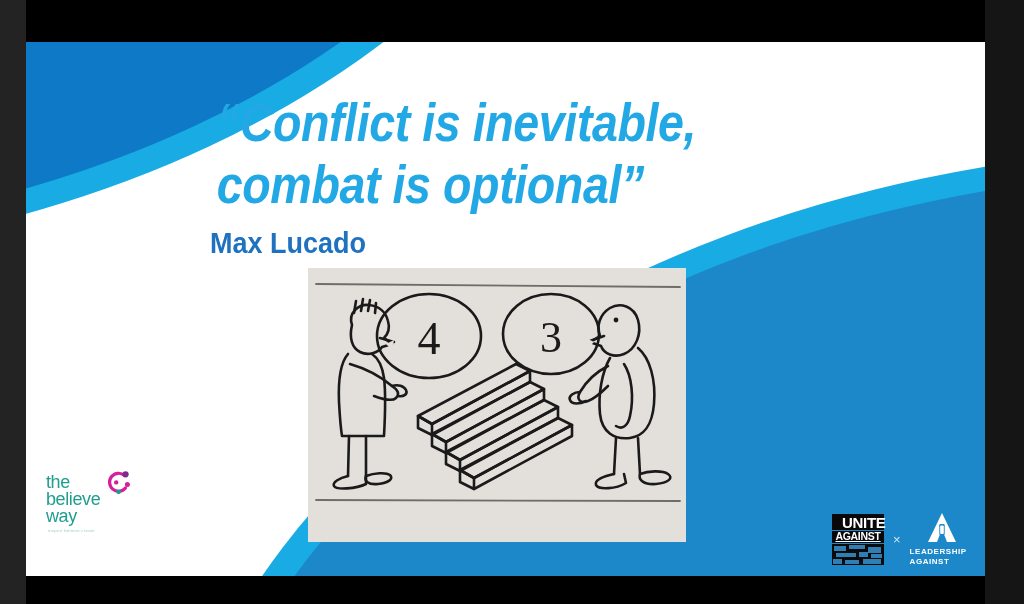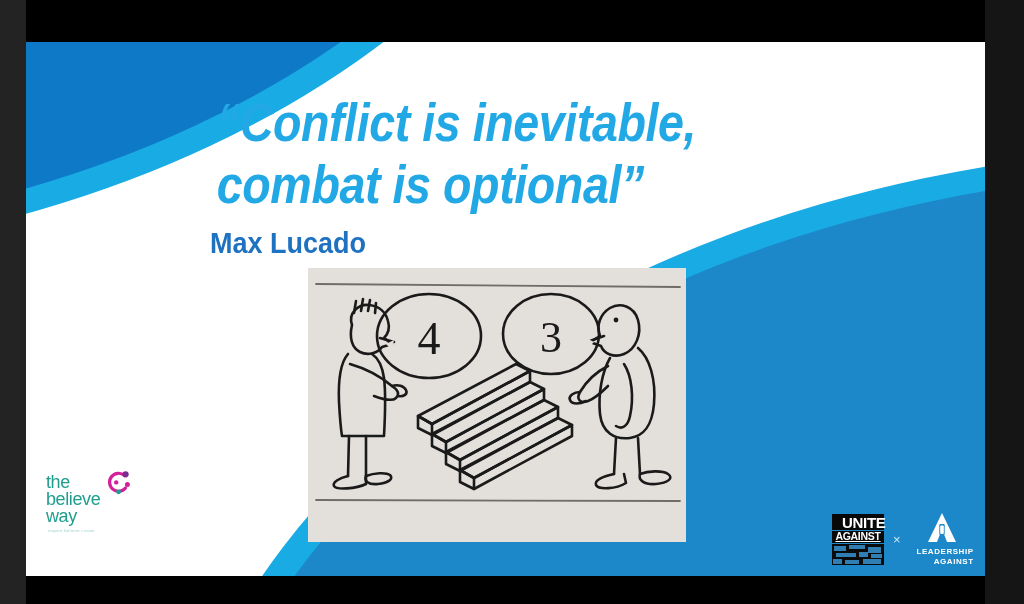--- a/index.html
+++ b/index.html
@@ -59,21 +59,21 @@
   #logo-partners{position:absolute;left:806px;top:466px;width:150px;height:62px;
                  display:flex;align-items:center;gap:9px;}
   #logo-unite{position:relative;width:52px;height:50px;}
   .ua-row{background:#080808;color:#fff;font-weight:800;display:block;
           text-align:center;letter-spacing:-0.3px;}
   #ua-unite  {font-size:15px;line-height:15px;padding:1px 10px 0;}
   #ua-against{font-size:10.5px;line-height:11px;padding:0 2px 1px;margin-top:1px;text-decoration:underline;}
   #ua-hate{position:relative;height:21px;margin-top:1px;background:#0b0b0b;overflow:hidden;}
   #ua-hate .glitch{position:absolute;background:#2f7fb5;}
   #logo-x{color:#cfe8f7;font-size:13px;font-weight:400;}
-  #logo-academy{width:64px;text-align:right;}
+  #logo-academy{width:64px;text-align:left;}
   #la-mark{width:100%;height:31px;}
   .la-word{color:#fff;font-weight:800;font-size:8px;line-height:9.5px;letter-spacing:.55px;}
 </style>
 </head>
 <body>
 
 <div id="viewport">
 
   <div class="band-black" id="band-left"></div>
   <div class="band-black" id="band-top"></div>

